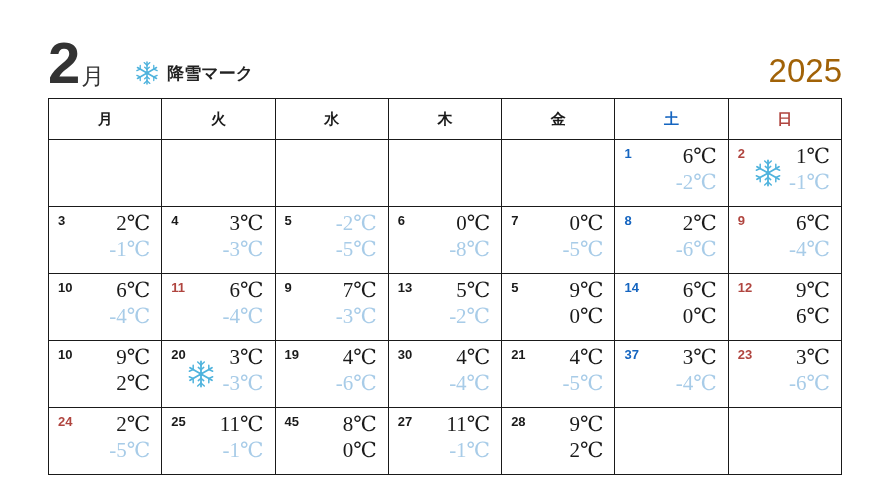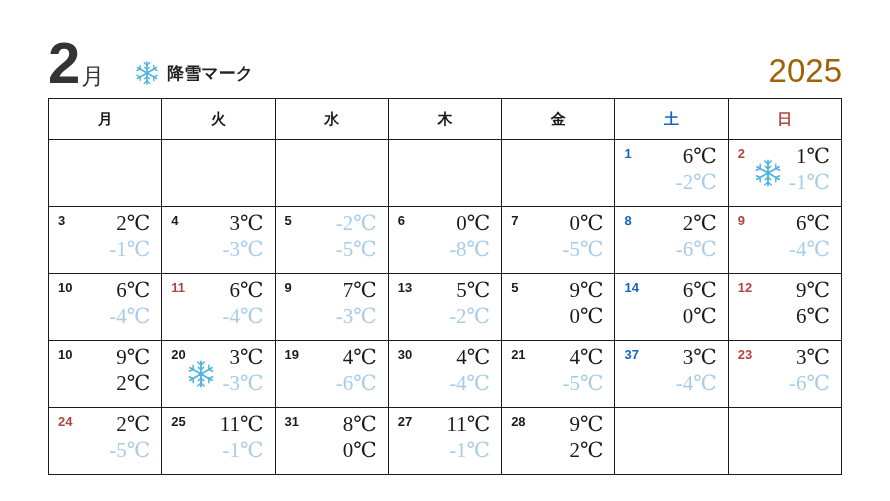--- a/index.html
+++ b/index.html
@@ -565,21 +565,21 @@
             <div class="cell">
               <span class="daynum">25</span>
               <span class="temps">
                 <span class="t-hi">11℃</span>
                 <span class="t-lo neg">-1℃</span>
               </span>
             </div>
           </td>
           <td>
             <div class="cell">
-              <span class="daynum">31</span>
+              <span class="daynum">45</span>
               <span class="temps">
                 <span class="t-hi">8℃</span>
                 <span class="t-lo">0℃</span>
               </span>
             </div>
           </td>
           <td>
             <div class="cell">
               <span class="daynum">27</span>
               <span class="temps">

